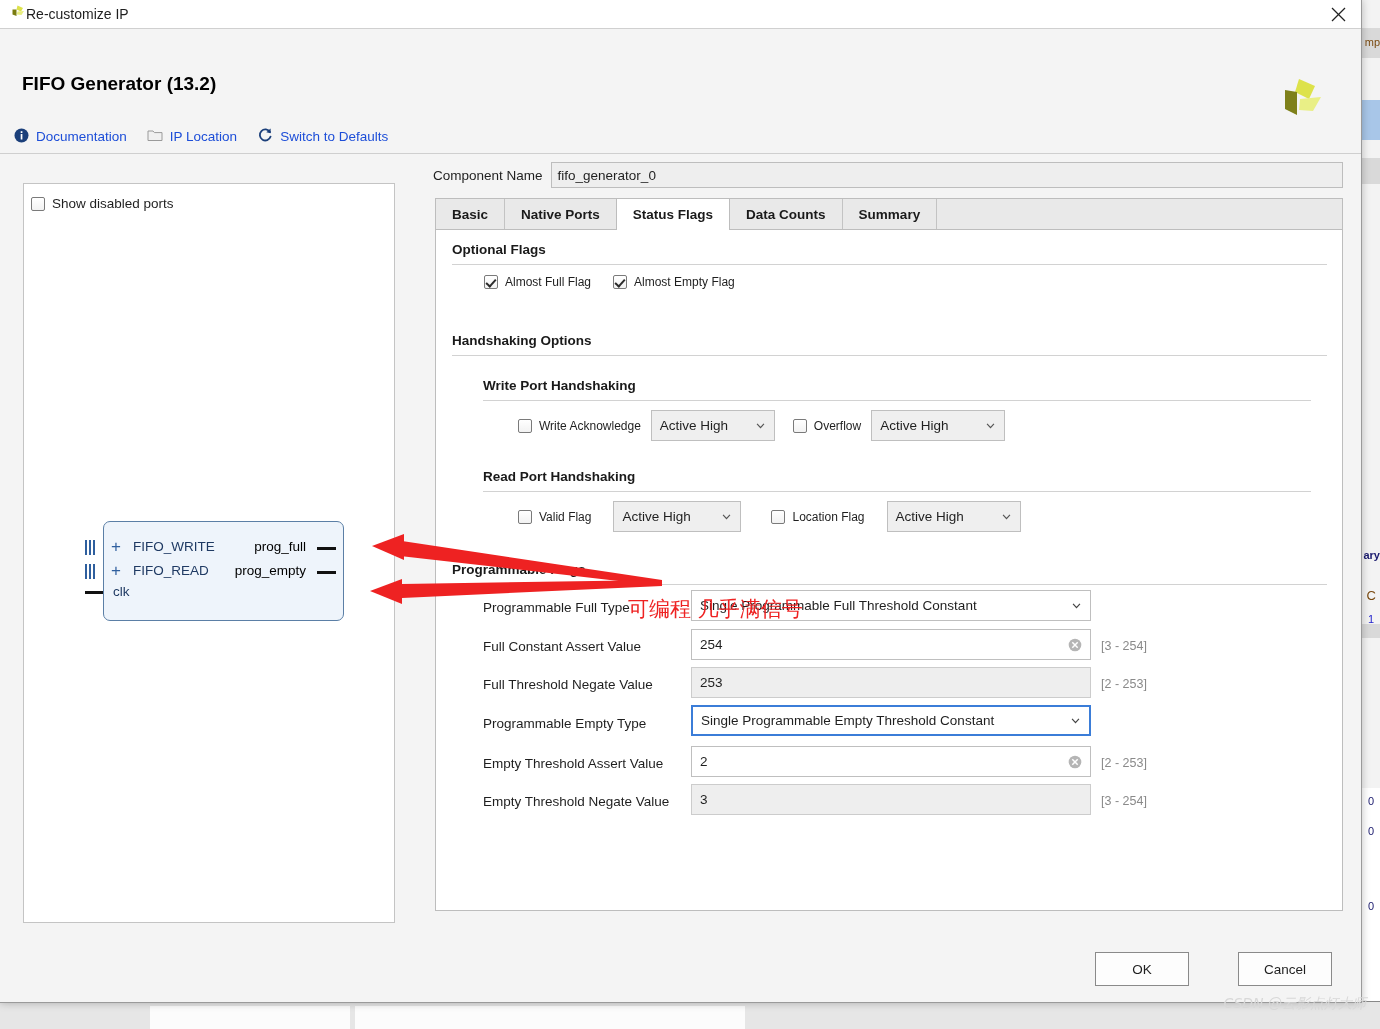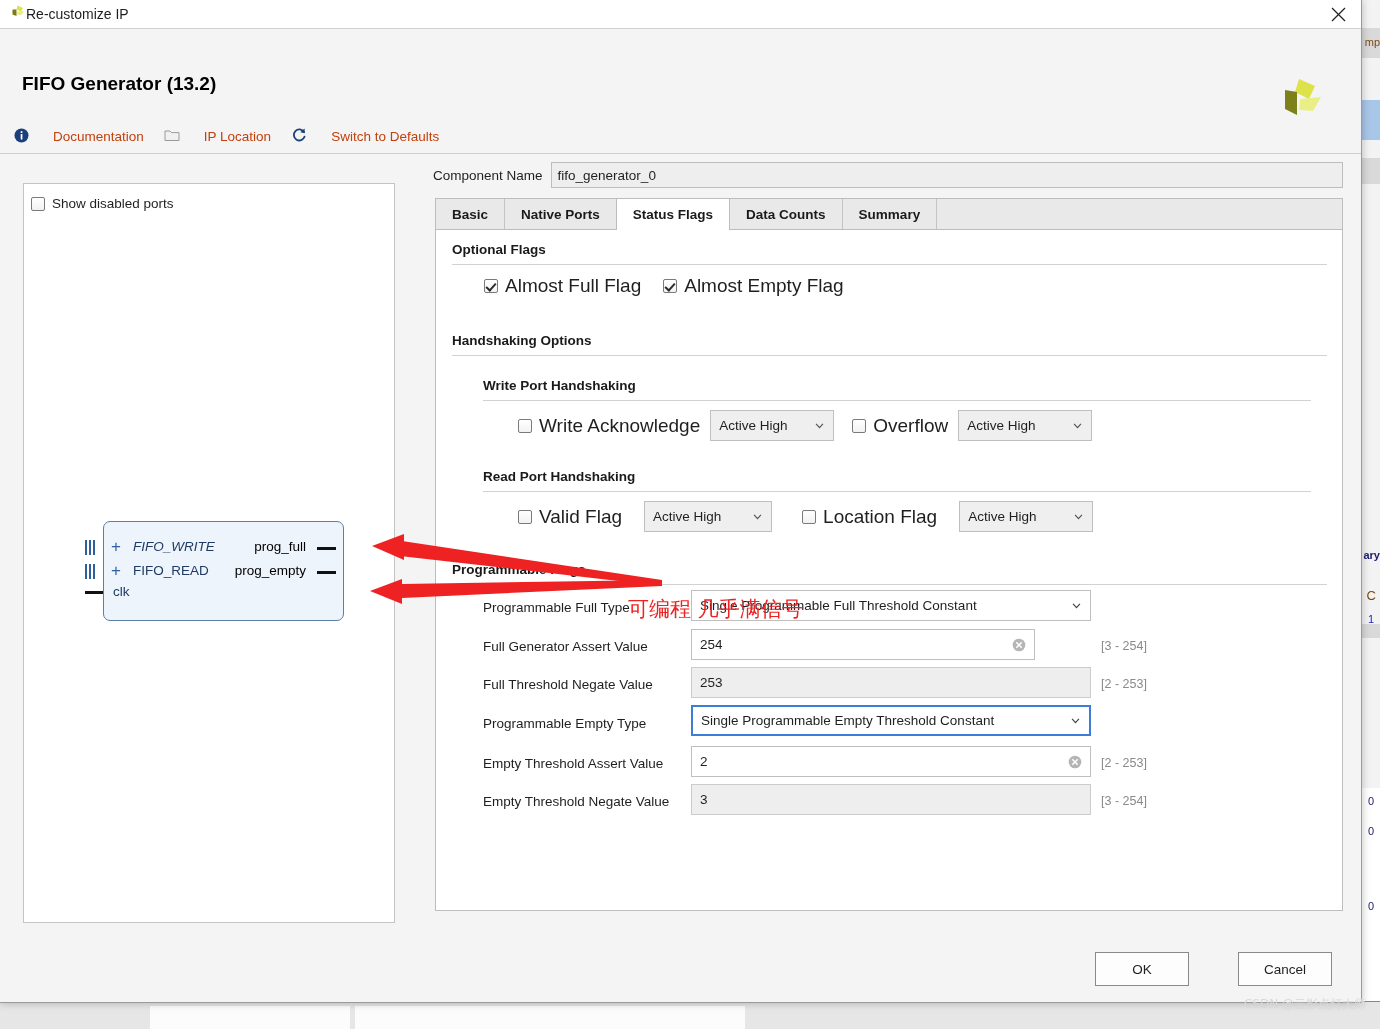--- a/index.html
+++ b/index.html
@@ -89,22 +89,22 @@
   }
   #xilinx-logo {
     position: absolute; right: 38px; top: 48px;
     width: 46px; height: 42px;
   }
   #toolrow {
     position: absolute; left: 14px; top: 98px;
     display: flex; align-items: center; gap: 20px;
   }
   .toolitem {
-    display: flex; align-items: center; gap: 24px;
-    font-size: 13.5px; color: #c2410c; cursor: pointer;
+    display: flex; align-items: center; gap: 7px;
+    font-size: 13.5px; color: #1d4ed8; cursor: pointer;
   }
 
   
   #body {
     position: relative;
     height: 786px;
     background: #f4f4f4;
   }
 
   
@@ -233,21 +233,21 @@
     position: absolute;
     font-size: 13.5px; font-weight: bold; color: #1a1a1a;
   }
   .sec-rule {
     position: absolute; height: 1px; background: #d2d2d2;
   }
 
   .row-flex { position: absolute; display: flex; align-items: center; }
   .cb-label {
     display: flex; align-items: center; gap: 7px;
-    font-size: 19px; color: #1f1f1f; cursor: pointer;
+    font-size: 12px; color: #1f1f1f; cursor: pointer;
   }
 
   
   .combo {
     position: relative;
     height: 31px;
     background: #efefef;
     border: 1px solid #bfbfbf;
     display: flex; align-items: center;
     padding: 0 8px;
@@ -319,24 +319,25 @@
   #annot-text {
     position: absolute;
     left: 628px; top: 595px;
     font-size: 21px; color: #ee2222;
     font-family: "DejaVu Sans", sans-serif;
     white-space: nowrap;
   }
   #watermark {
     position: absolute;
     right: 14px; bottom: 16px;
-    font-size: 12px;
+    font-size: 14px;
     color: #d8d8d8;
     font-family: "DejaVu Sans", sans-serif;
     white-space: nowrap;
+    font-style: italic;
   }
 </style>
 </head>
 <body>
 
 <div id="bg-window">
   <div class="bg-strip bg-light" style="top:0;height:28px;"></div>
   <div class="bg-strip bg-gray" style="top:28px;height:30px;"></div>
   <div class="bg-strip bg-light" style="top:58px;height:42px;"></div>
   <div class="bg-strip bg-sel" style="top:100px;height:40px;"></div>
@@ -434,21 +435,21 @@
 
       <div id="fifo-symbol">
         <div id="fifo-box"></div>
 
         <div class="bus-bars" style="left:4px; top:19px;">
             <i></i>
             <i></i>
             <i></i>
           </div>
         <span class="plus" style="left:30px; top:17px;">+</span>
-        <span class="port-in-label" style="left:52px; top:18px;font-style:italic;">FIFO_WRITE</span>
+        <span class="port-in-label" style="left:52px; top:18px;">FIFO_WRITE</span>
 
         <div class="bus-bars" style="left:4px; top:43px;">
             <i></i>
             <i></i>
             <i></i>
           </div>
         <span class="plus" style="left:30px; top:41px;">+</span>
         <span class="port-in-label" style="left:52px; top:42px;">FIFO_READ</span>
 
         <div class="pin" style="left:4px; top:70px; width:18px;"></div>
@@ -552,22 +553,22 @@
         <div class="sec-rule" style="left:16px; top:354px; width:875px;"></div>
 
         <div class="form-label" style="left:47px; top:370px;">Programmable Full Type</div>
         <div class="combo white" style="position:absolute; left:255px; top:360px; width:400px;">
           <span>Single Programmable Full Threshold Constant</span>
           <svg class="chev" viewBox="0 0 10 7">
               <path d="M1 1 L5 5.4 L9 1" fill="none" stroke="#444" stroke-width="1.4"></path>
             </svg>
         </div>
 
-        <div class="form-label" style="left:47px; top:409px;">Full Generator Assert Value</div>
-        <div class="field" style="position:absolute; left:255px; top:399px; width:344px;">
+        <div class="form-label" style="left:47px; top:409px;">Full Constant Assert Value</div>
+        <div class="field" style="position:absolute; left:255px; top:399px; width:400px;">
           <span>254</span>
           <svg class="clearx" viewBox="0 0 14 14">
             <circle cx="7" cy="7" r="6.3" fill="#b5b5b5"></circle>
             <line x1="4.3" y1="4.3" x2="9.7" y2="9.7" stroke="#fff" stroke-width="1.5"></line>
             <line x1="9.7" y1="4.3" x2="4.3" y2="9.7" stroke="#fff" stroke-width="1.5"></line>
           </svg>
         </div>
         <div class="hint" style="left:665px; top:409px;">[3 - 254]</div>
 
         <div class="form-label" style="left:47px; top:447px;">Full Threshold Negate Value</div>

